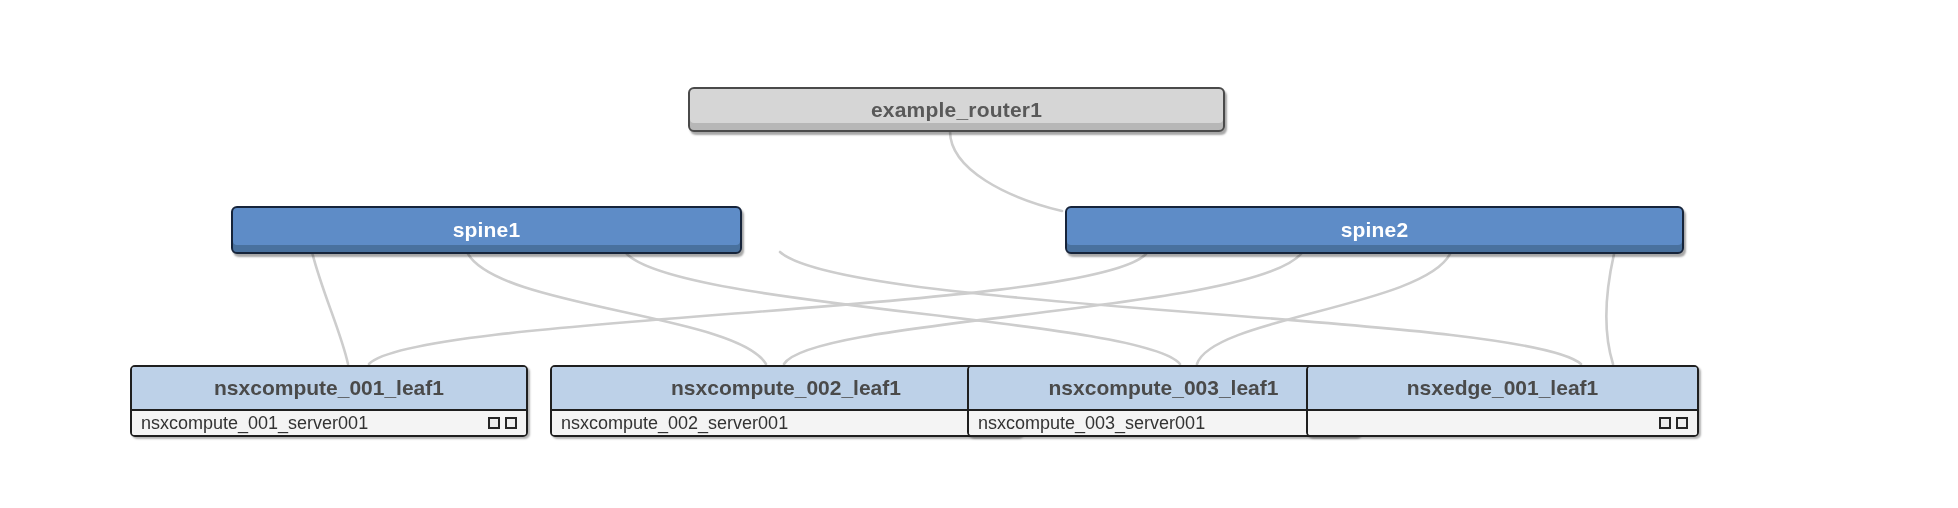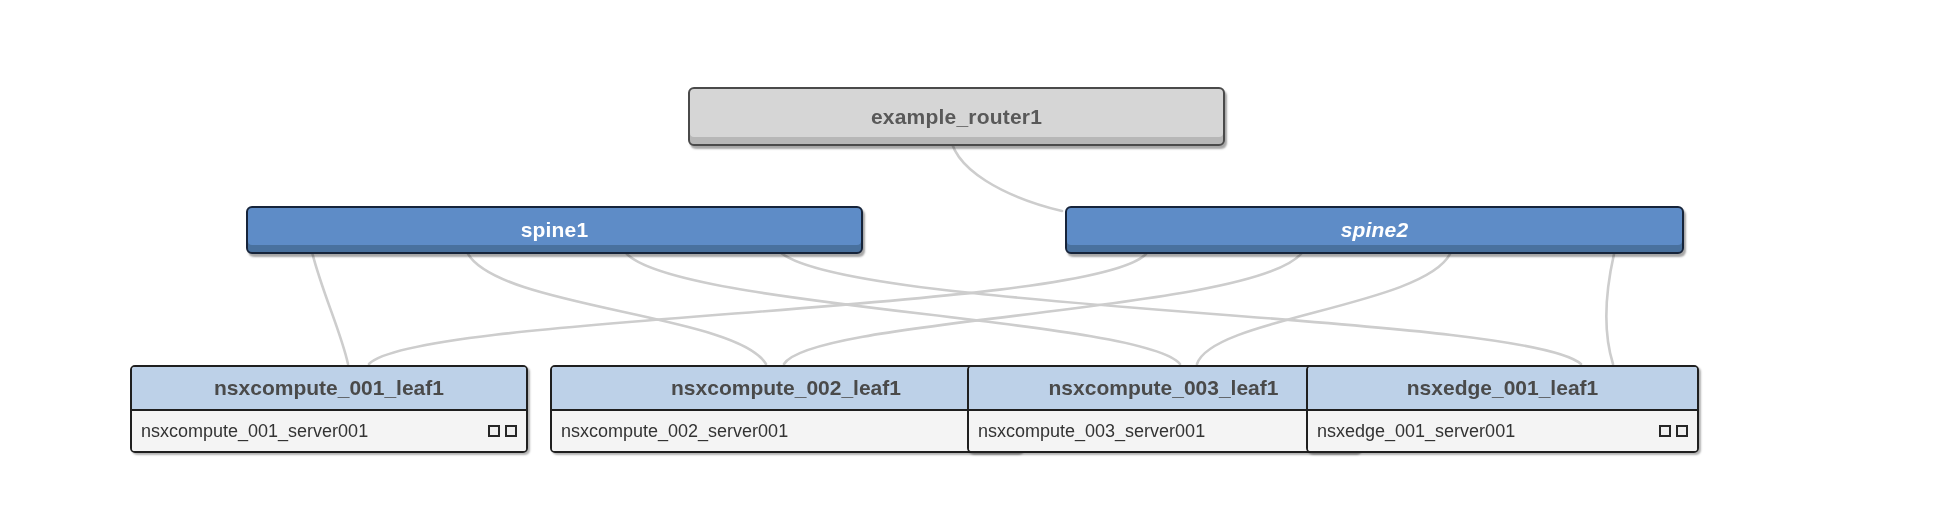--- a/index.html
+++ b/index.html
@@ -9,50 +9,50 @@
   }
   svg.edges { position:absolute; left:0; top:0; width:1958px; height:508px; }
   path.edge { fill:none; stroke:#cdcdcd; stroke-width:2.6px; stroke-linecap:round; }
 
   .node {
     position:absolute; box-sizing:border-box;
     display:flex; align-items:center; justify-content:center;
     font-weight:bold; letter-spacing:0.2px;
   }
   .router {
-    left:688px; top:87px; width:537px; height:59px;
+    left:688px; top:87px; width:537px; height:45px;
     background:#d6d6d6; border:2.5px solid #4a4a4a; border-radius:6px;
     box-shadow:2px 3px 2px rgba(0,0,0,0.35), inset 0 -7px 0 #b7b7b7;
     color:#595959; font-size:21px;
   }
   .spine {
     top:206px; height:48px;
     background:#5e8cc7; border:2.5px solid #16243a; border-radius:6px;
     box-shadow:2px 3px 2px rgba(0,0,0,0.35), inset 0 -7px 0 #49719e;
     color:#ffffff; font-size:21px;
   }
-  #spine1 { left:246px; width:617px;justify-content:center; }
-  #spine2 { left:1065px; width:619px;font-style:italic; }
+  #spine1 { left:231px; width:511px;justify-content:center; }
+  #spine2 { left:1065px; width:619px; }
 
   .leaf {
     position:absolute; top:365px; box-sizing:border-box;
     border:2.5px solid #1f1f1f; border-radius:5px;
     background:#f4f4f4; box-shadow:2px 2px 2px rgba(0,0,0,0.3);
   }
   #leaf1 { left:130px;  width:398px; }
   #leaf2 { left:550px;  width:472px; }
   #leaf3 { left:967px;  width:393px;text-align:center; }
   #leaf4 { left:1306px; width:393px; }
   .leaf-header {
     height:42px; background:#bdd1e8; border-bottom:2.5px solid #1f1f1f;
     display:flex; align-items:center; justify-content:center;
     font-weight:bold; font-size:21px; color:#4a4a4a; border-radius:2px 2px 0 0;
   }
   .leaf-server {
-    height:24px; display:flex; align-items:center; padding:8px 9px;
+    height:24px; display:flex; align-items:center; padding:0 9px;
     font-size:18px; color:#333333; background:#f4f4f4; border-radius:0 0 2px 2px;
   }
   .ports { margin-left:auto; display:flex; gap:5px; }
   .port {
     width:12px; height:12px; box-sizing:border-box;
     border:2.5px solid #262626; background:#efefef;
   }
 </style>
 </head>
 <body>
@@ -120,21 +120,20 @@
         <span class="port"></span>
       </span>
     </div>
   </div>
 
   <div class="leaf" id="leaf4">
     <div class="leaf-header">
       <span>nsxedge_001_leaf1</span>
     </div>
     <div class="leaf-server">
-      <span>nsxedge_001_server001</span>
       <span class="ports">
         <span class="port"></span>
         <span class="port"></span>
       </span>
     </div>
   </div>
 
 </div>
 
 </body></html>

